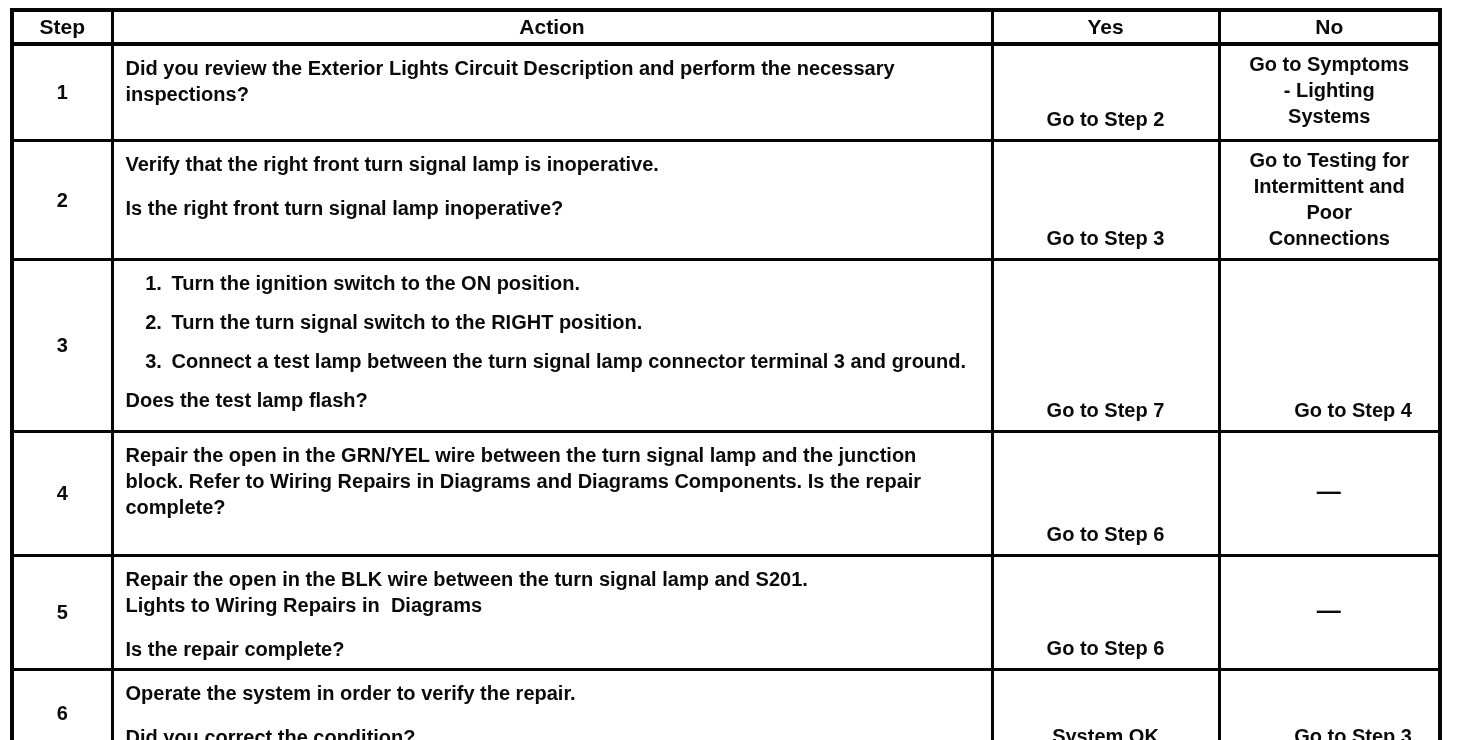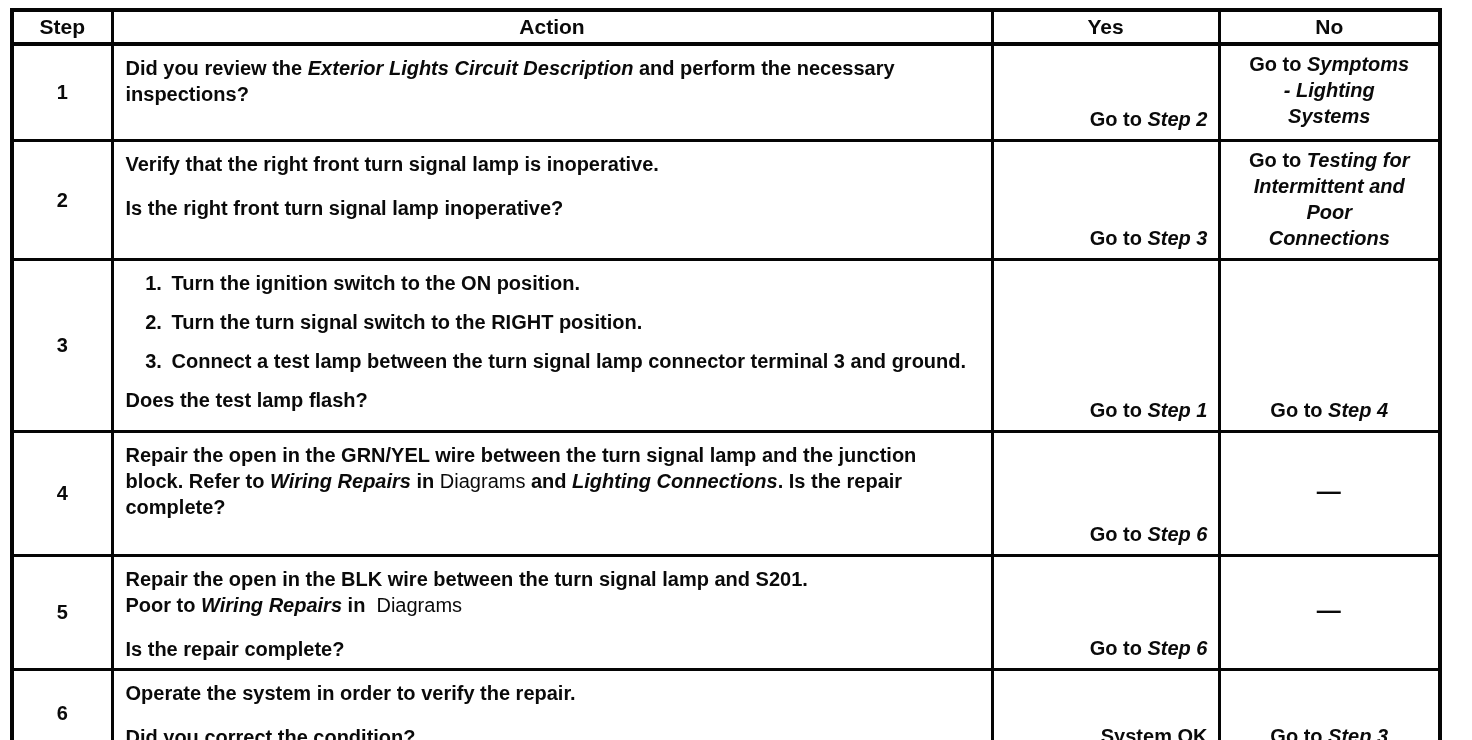--- a/index.html
+++ b/index.html
@@ -55,45 +55,45 @@
     text-align: center;
     vertical-align: middle;
     font-size: 20px;
   }
   td.action {
     vertical-align: top;
     padding: 9px 16px 6px 12px;
   }
   td.yes {
     vertical-align: bottom;
-    text-align: right;
+    text-align: center;
     padding: 4px 10px 7px 10px;
   }
   td.no {
     text-align: center;
     padding: 4px 26px 7px 26px;
   }
   td.no.v-top { vertical-align: top; padding-top: 5px; margin-left: 45px; }
   td.no.v-mid { vertical-align: middle; }
-  td.no.v-bot { vertical-align: bottom; }
+  td.no.v-bot { vertical-align: bottom; text-align: right; }
 
   .para + .para { margin-top: 18px; }
   .question.after-list { margin-top: 0; }
 
   ol.steps {
     margin: 0;
     padding: 0 0 0 42px;
   }
   ol.steps li {
     margin-bottom: 13px;
     padding-left: 4px;
   }
 
-  .seg-italic { font-style: italic; }
-  .seg-light  { font-weight: 400; }
+  .seg-italic { }
+  .seg-light  { font-weight: 700; }
 
   .dash { font-size: 24px; letter-spacing: 1px; }
 </style>
 </head>
 <body>
 
 <div class="page">
   <table class="diag">
     <colgroup>
       <col style="width:100px">
@@ -133,37 +133,37 @@
       <tr class="row-3">
         <td class="step">3</td>
         <td class="action">
           <ol class="steps">
             <li><span>Turn the ignition switch to the ON position.</span></li>
             <li><span>Turn the turn signal switch to the RIGHT position.</span></li>
             <li><span>Connect a test lamp between the turn signal lamp connector terminal 3 and ground.</span></li>
           </ol>
           <div class="para question after-list"><span>Does the test lamp flash?</span></div>
         </td>
-        <td class="yes"><span>Go to </span><span class="seg-italic">Step 1</span></td>
+        <td class="yes"><span>Go to </span><span class="seg-italic">Step 7</span></td>
         <td class="no v-bot"><span>Go to </span><span class="seg-italic">Step 4</span></td>
       </tr>
 
       <tr class="row-4">
         <td class="step">4</td>
         <td class="action">
-          <div class="para"><span>Repair the open in the GRN/YEL wire between the turn signal lamp and the junction block. Refer to </span><span class="seg-italic">Wiring Repairs</span><span> in </span><span class="seg-light">Diagrams</span><span> and </span><span class="seg-italic">Lighting Connections</span><span>. Is the repair complete?</span></div>
+          <div class="para"><span>Repair the open in the GRN/YEL wire between the turn signal lamp and the junction block. Refer to </span><span class="seg-italic">Wiring Repairs</span><span> in </span><span class="seg-light">Diagrams</span><span> and </span><span class="seg-italic">Diagrams Components</span><span>. Is the repair complete?</span></div>
         </td>
         <td class="yes"><span>Go to </span><span class="seg-italic">Step 6</span></td>
         <td class="no v-mid"><span class="dash">—</span></td>
       </tr>
 
       <tr class="row-5">
         <td class="step">5</td>
         <td class="action">
-          <div class="para"><span>Repair the open in the BLK wire between the turn signal lamp and S201.</span><br><span>Poor to </span><span class="seg-italic">Wiring Repairs</span><span> in &nbsp;</span><span class="seg-light">Diagrams</span></div>
+          <div class="para"><span>Repair the open in the BLK wire between the turn signal lamp and S201.</span><br><span>Lights to </span><span class="seg-italic">Wiring Repairs</span><span> in &nbsp;</span><span class="seg-light">Diagrams</span></div>
           <div class="para"><span>Is the repair complete?</span></div>
         </td>
         <td class="yes"><span>Go to </span><span class="seg-italic">Step 6</span></td>
         <td class="no v-mid"><span class="dash">—</span></td>
       </tr>
 
       <tr class="row-6">
         <td class="step">6</td>
         <td class="action">
           <div class="para"><span>Operate the system in order to verify the repair.</span></div>

